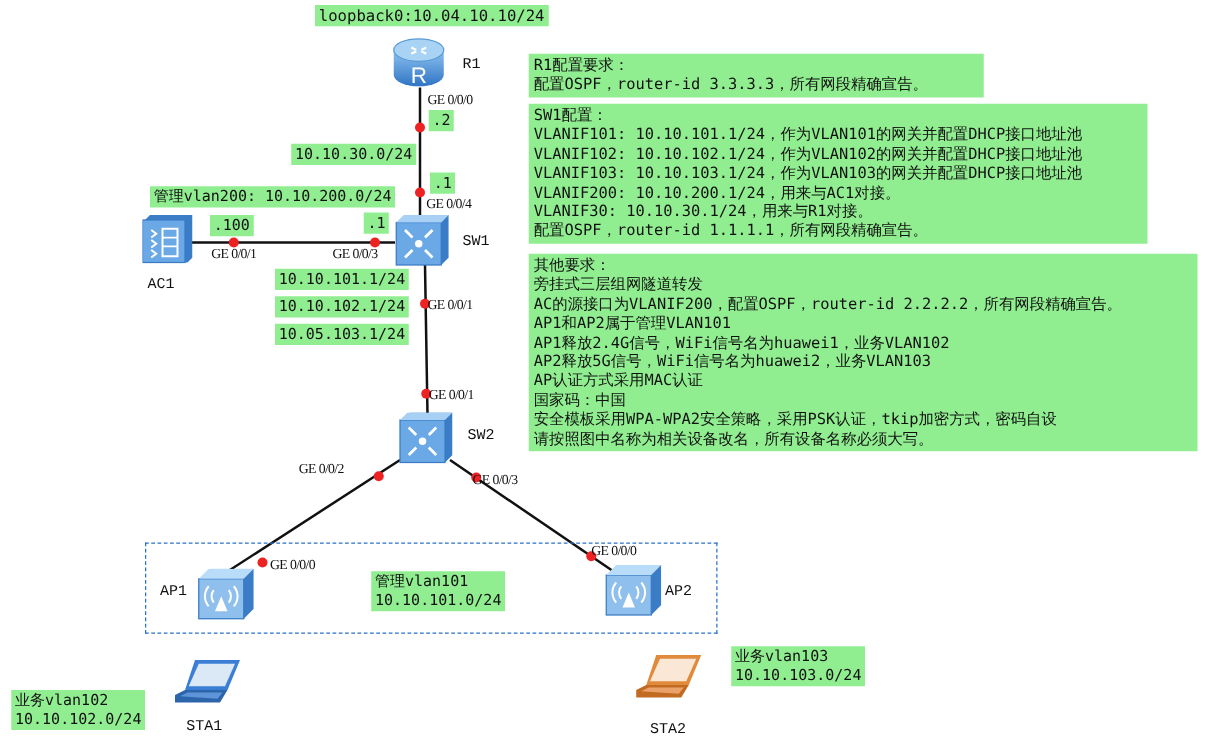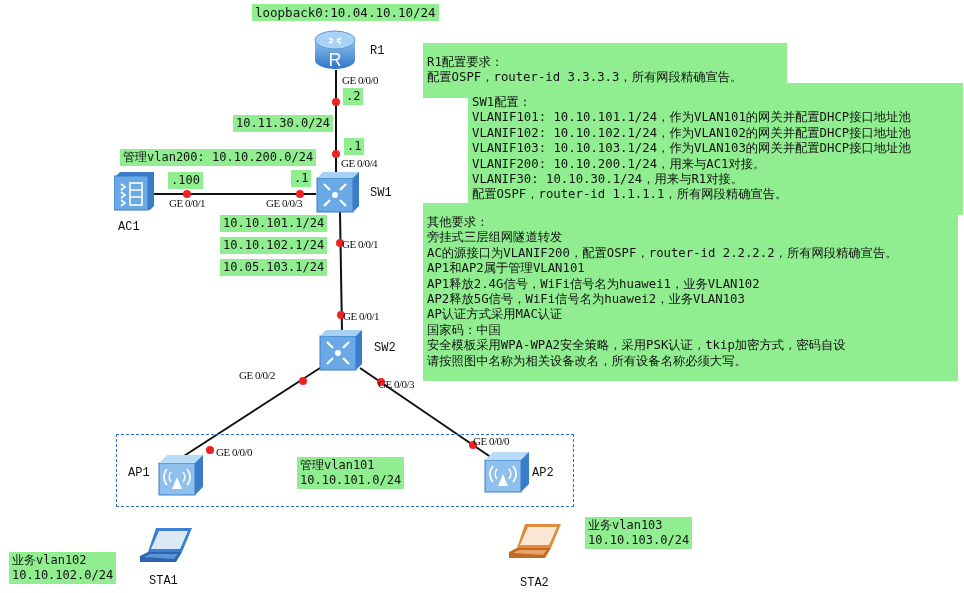--- a/index.html
+++ b/index.html
@@ -3,21 +3,21 @@
 <meta charset="utf-8">
 <style>
   html, body { margin: 0; padding: 0; background: #ffffff; }
   body { width: 964px; height: 593px; position: relative; overflow: hidden;
          font-family: "DejaVu Sans Mono", "Liberation Mono", monospace; }
   .stage { position: absolute; left: 0; top: 0; width: 964px; height: 593px; }
   svg.links { position: absolute; left: 0; top: 0; }
   .gbox { position: absolute; background: #90ee90; color: #111;
           font-family: "DejaVu Sans Mono", "Liberation Mono", monospace;
           font-size: 12px; line-height: 15px; padding: 1px 3px; white-space: pre; }
-  .gbox.big { font-size: 12.3px; line-height: 15.4px; padding: 12px 4px; }
+  .gbox.big { font-size: 12.3px; line-height: 15.4px; padding: 2px 4px; }
   .lbl { position: absolute; font-family: Liberation Serif, serif;
          font-size: 11px; color: #111; letter-spacing: -0.5px; white-space: nowrap; }
   .devlbl { position: absolute; font-family: Liberation Mono, monospace;
             font-size: 12px; color: #111; white-space: nowrap; }
   .dot { position: absolute; width: 8px; height: 8px; border-radius: 50%; background: #ee2222;
          margin-left: -4px; margin-top: -4px; }
   .dev { position: absolute; }
   .group-box { position: absolute; left: 116px; top: 434px; width: 456px; height: 71px;
                border: 1px dashed #2a72c9; }
 </style>
@@ -144,38 +144,38 @@
   <div class="lbl" style="left:266px;top:197px">GE 0/0/3</div>
   <div class="lbl" style="left:342px;top:238px">GE 0/0/1</div>
   <div class="lbl" style="left:343px;top:310px">GE 0/0/1</div>
   <div class="lbl" style="left:239px;top:369px">GE 0/0/2</div>
   <div class="lbl" style="left:378px;top:378px">GE 0/0/3</div>
   <div class="lbl" style="left:216px;top:446px">GE 0/0/0</div>
   <div class="lbl" style="left:473px;top:435px">GE 0/0/0</div>
 
   <div class="gbox" style="left:252px;top:4px;font-size:12.5px">loopback0:10.04.10.10/24</div>
   <div class="gbox" style="left:343px;top:88px">.2</div>
-  <div class="gbox" style="left:233px;top:115px">10.11.30.0/24</div>
+  <div class="gbox" style="left:233px;top:115px">10.10.30.0/24</div>
   <div class="gbox" style="left:344px;top:138px">.1</div>
   <div class="gbox" style="left:120px;top:149px">管理vlan200: 10.10.200.0/24</div>
   <div class="gbox" style="left:168px;top:172px">.100</div>
   <div class="gbox" style="left:291px;top:170px">.1</div>
   <div class="gbox" style="left:220px;top:215px">10.10.101.1/24</div>
   <div class="gbox" style="left:220px;top:237px">10.10.102.1/24</div>
   <div class="gbox" style="left:220px;top:259px">10.05.103.1/24</div>
   <div class="gbox" style="left:297px;top:457px">管理vlan101
 10.10.101.0/24</div>
   <div class="gbox" style="left:9px;top:552px">业务vlan102
 10.10.102.0/24</div>
   <div class="gbox" style="left:585px;top:517px">业务vlan103
 10.10.103.0/24</div>
 
   <div class="gbox big" style="left:423px;top:43px;width:356px;">R1配置要求：
 配置OSPF，router-id 3.3.3.3，所有网段精确宣告。</div>
-  <div class="gbox big" style="left:423px;top:83px;width:487px;margin-left:45px;">SW1配置：
+  <div class="gbox big" style="left:423px;top:83px;width:487px;">SW1配置：
 VLANIF101: 10.10.101.1/24，作为VLAN101的网关并配置DHCP接口地址池
 VLANIF102: 10.10.102.1/24，作为VLAN102的网关并配置DHCP接口地址池
 VLANIF103: 10.10.103.1/24，作为VLAN103的网关并配置DHCP接口地址池
 VLANIF200: 10.10.200.1/24，用来与AC1对接。
 VLANIF30: 10.10.30.1/24，用来与R1对接。
 配置OSPF，router-id 1.1.1.1，所有网段精确宣告。</div>
   <div class="gbox big" style="left:423px;top:203px;width:527px;">其他要求：
 旁挂式三层组网隧道转发
 AC的源接口为VLANIF200，配置OSPF，router-id 2.2.2.2，所有网段精确宣告。
 AP1和AP2属于管理VLAN101

